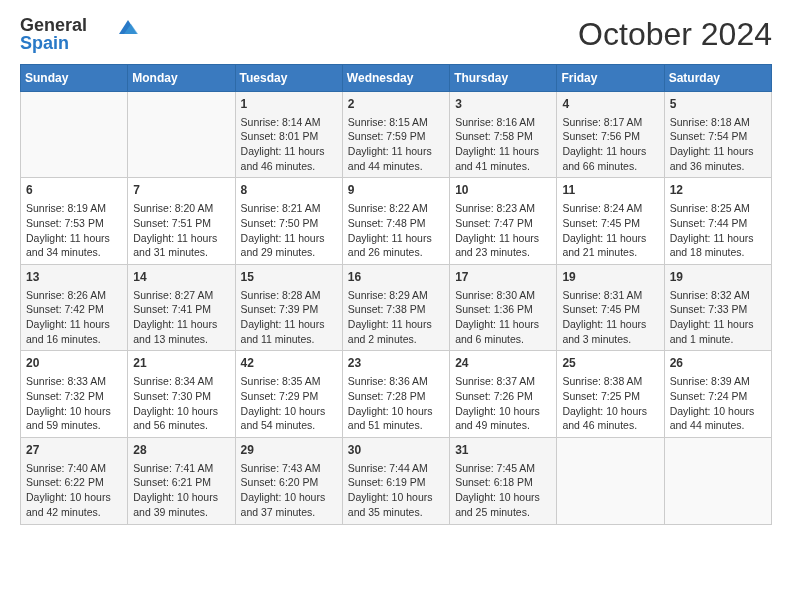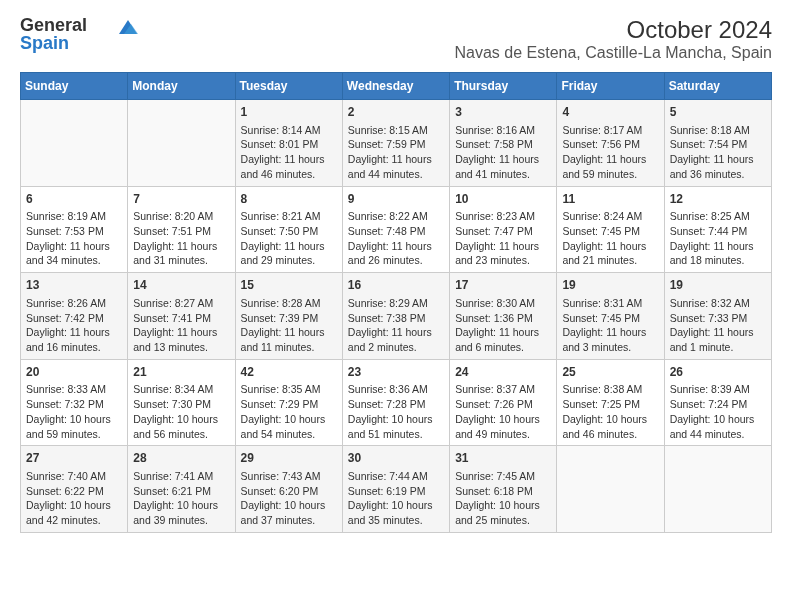--- a/index.html
+++ b/index.html
@@ -30,21 +30,21 @@
     .logo-blue { color: #2979c7; }
     .logo-icon {
       width: 22px;
       height: 22px;
       margin-left: 2px;
     }
     .title-area {
       text-align: right;
     }
     .month-title {
-      font-size: 24px;
+      font-size: 32px;
       font-weight: normal;
       color: #333;
     }
     .location-title {
       font-size: 16px;
       color: #555;
     }
     table {
       width: 100%;
       border-collapse: collapse;
@@ -98,21 +98,20 @@
         <svg class="logo-icon" viewBox="0 0 22 22" xmlns="http://www.w3.org/2000/svg">
           <polygon points="2,18 11,4 20,18" fill="#2979c7"></polygon>
           <polygon points="7,18 14,8 21,18" fill="#3a9ad9" opacity="0.7"></polygon>
         </svg>
       </div>
       <span class="logo-text logo-blue" style="margin-top:-4px; margin-left:0;">Spain</span>
     </div>
   </div>
   <div class="title-area">
     <div class="month-title">October 2024</div>
-    <div class="location-title">Navas de Estena, Castille-La Mancha, Spain</div>
   </div>
 </div>
 
 <table>
   <thead>
     <tr id="header-row">
     <th>Sunday</th>
         <th>Monday</th>
         <th>Tuesday</th>
         <th>Wednesday</th>
@@ -140,21 +139,21 @@
         <td>
           <span class="day-num">3</span>
           <div>Sunrise: 8:16 AM</div>
           <div>Sunset: 7:58 PM</div>
           <div>Daylight: 11 hours and 41 minutes.</div>
         </td>
         <td>
           <span class="day-num">4</span>
           <div>Sunrise: 8:17 AM</div>
           <div>Sunset: 7:56 PM</div>
-          <div>Daylight: 11 hours and 59 minutes.</div>
+          <div>Daylight: 11 hours and 66 minutes.</div>
         </td>
         <td>
           <span class="day-num">5</span>
           <div>Sunrise: 8:18 AM</div>
           <div>Sunset: 7:54 PM</div>
           <div>Daylight: 11 hours and 36 minutes.</div>
         </td>
       </tr>
       <tr>
         <td>

